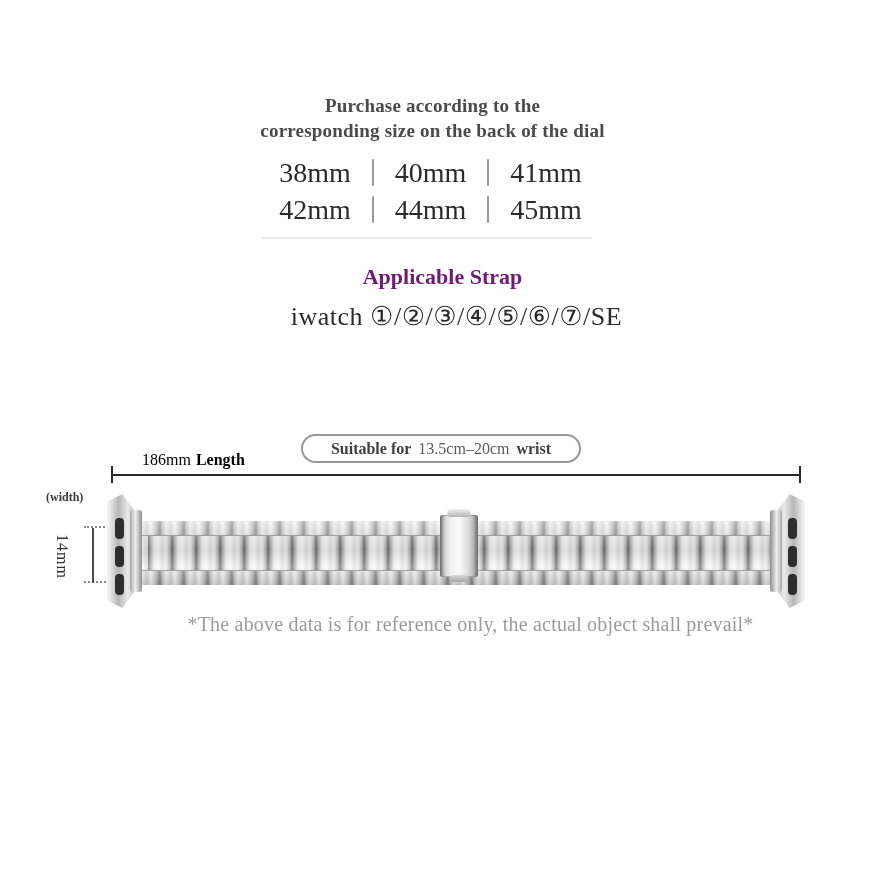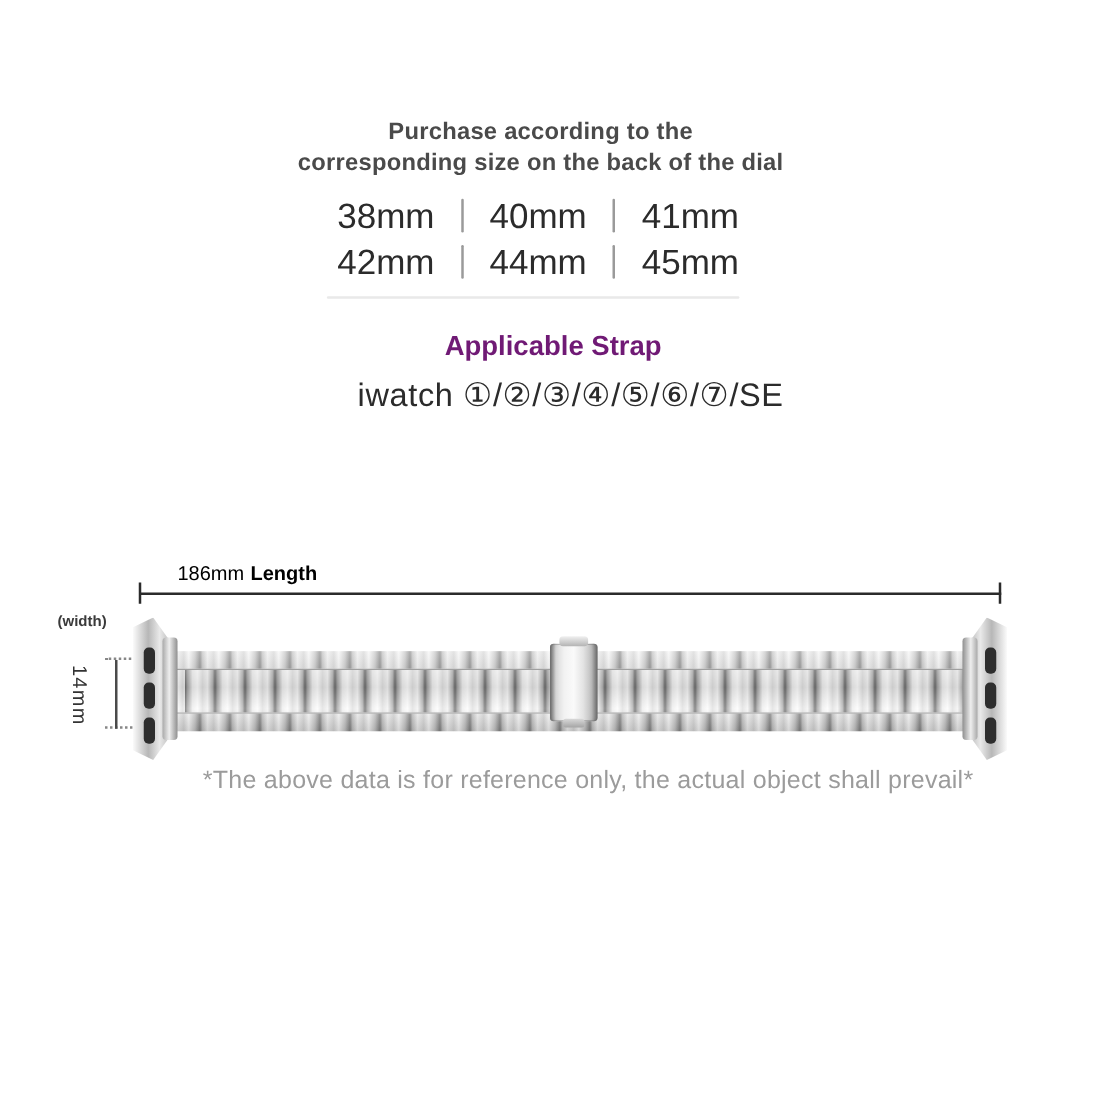--- a/index.html
+++ b/index.html
@@ -1,18 +1,18 @@
 <!DOCTYPE html>
 <html><head>
 <meta charset="utf-8">
 <style>
   html,body{margin:0;padding:0;background:#fff;}
   #canvas{
     position:relative;width:885px;height:885px;background:#ffffff;overflow:hidden;
-    font-family:Liberation Sans, sans-serif;
+    font-family:Liberation Serif, serif;
   }
   
   .header{
     position:absolute;top:93px;left:0;right:0;text-align:center;
     transform:translateX(-10px);
     font-size:19px;font-weight:bold;line-height:25px;color:#4a4a4a;letter-spacing:.2px;
   }
   .sizes{position:absolute;top:154px;left:0;right:0;transform:translateX(-12px);}
   .size-row{display:flex;justify-content:center;align-items:center;height:37px;
     font-size:28px;color:#2b2b2b;}
@@ -130,20 +130,25 @@
       <span class="size-sep"></span>
       <span>45mm</span>
     </div>
   </div>
 
   <div class="divider"></div>
 
   <div class="applicable-title">Applicable Strap</div>
   <div class="applicable-models">iwatch ①/②/③/④/⑤/⑥/⑦/SE</div>
 
+  <div class="fit-badge">
+    <span class="fit-bold">Suitable for</span>
+    <span class="fit-range">13.5cm–20cm</span>
+    <span class="fit-bold">wrist</span>
+  </div>
 
   <div class="length-label">
     <span>186mm</span><span class="lab-bold">Length</span>
   </div>
   <div class="length-line"></div>
   <div class="tick-v left"></div>
   <div class="tick-v right"></div>
 
   <div class="width-label">(width)</div>
   <div class="leader top"></div>

